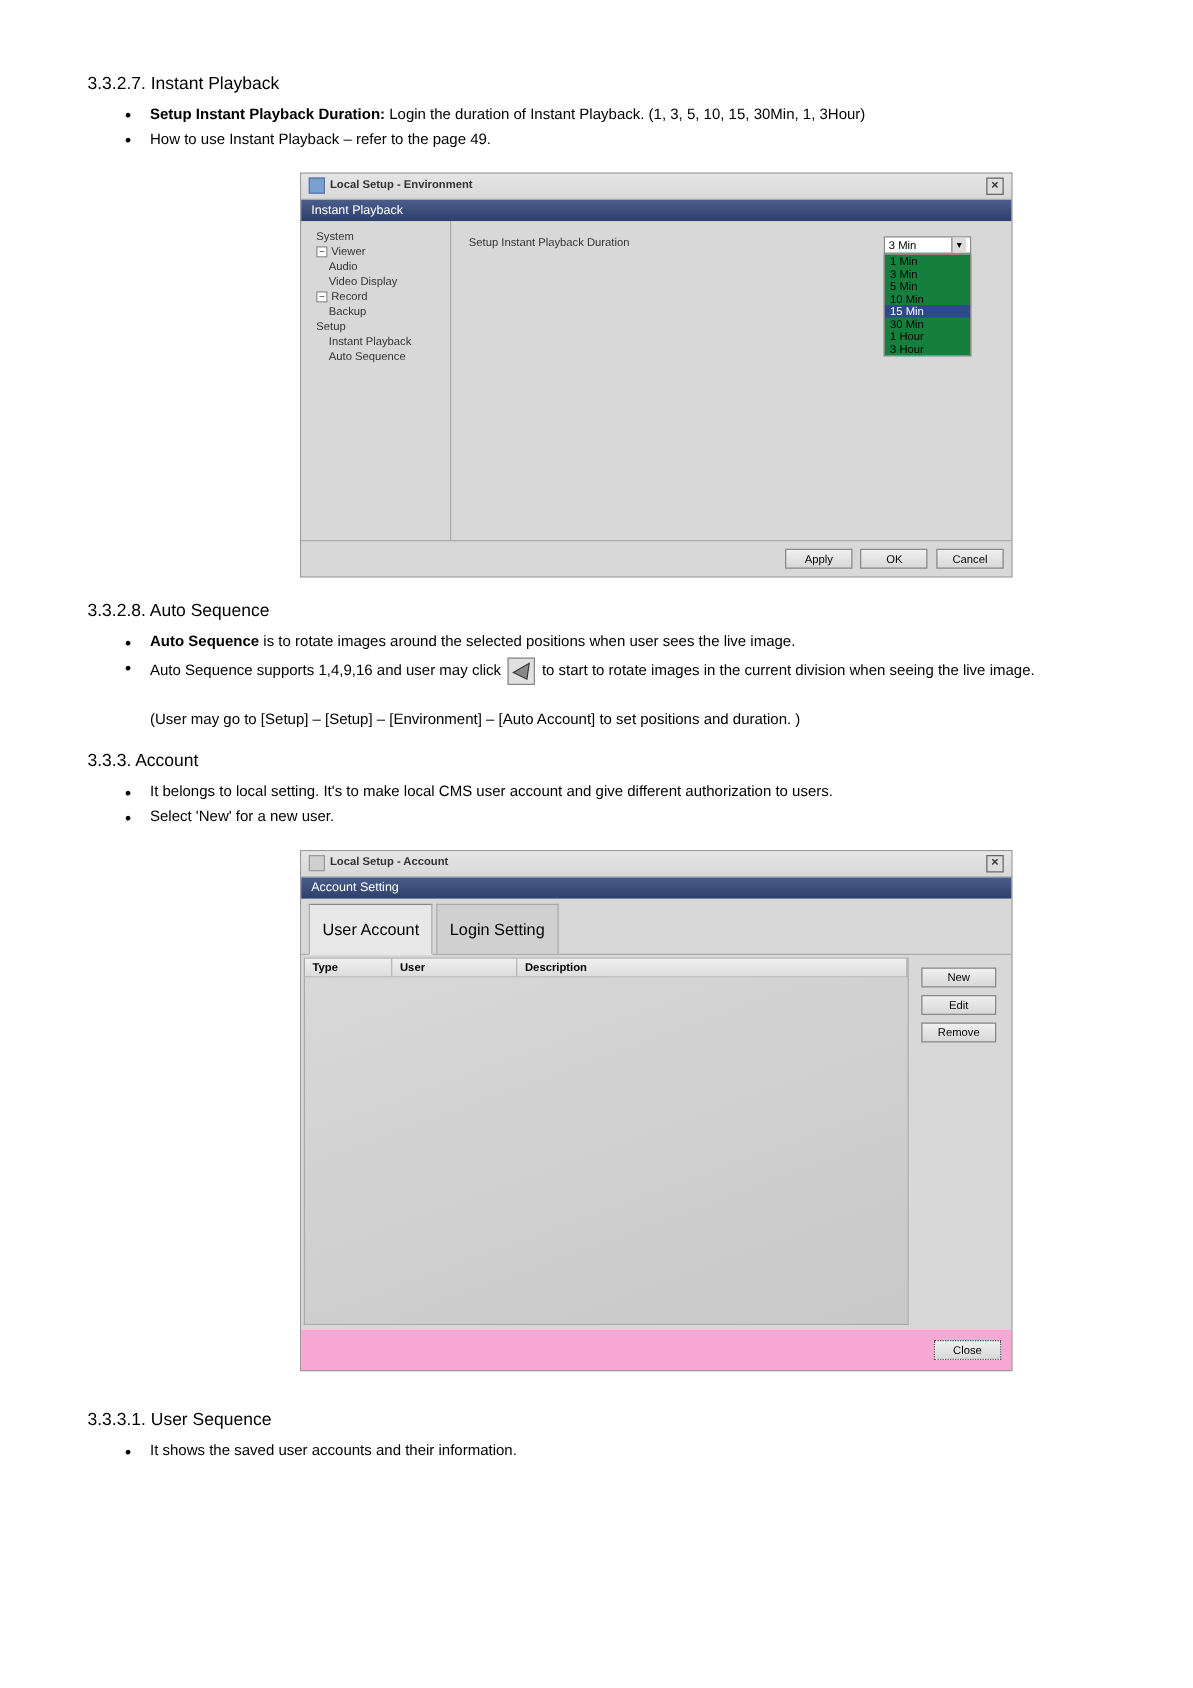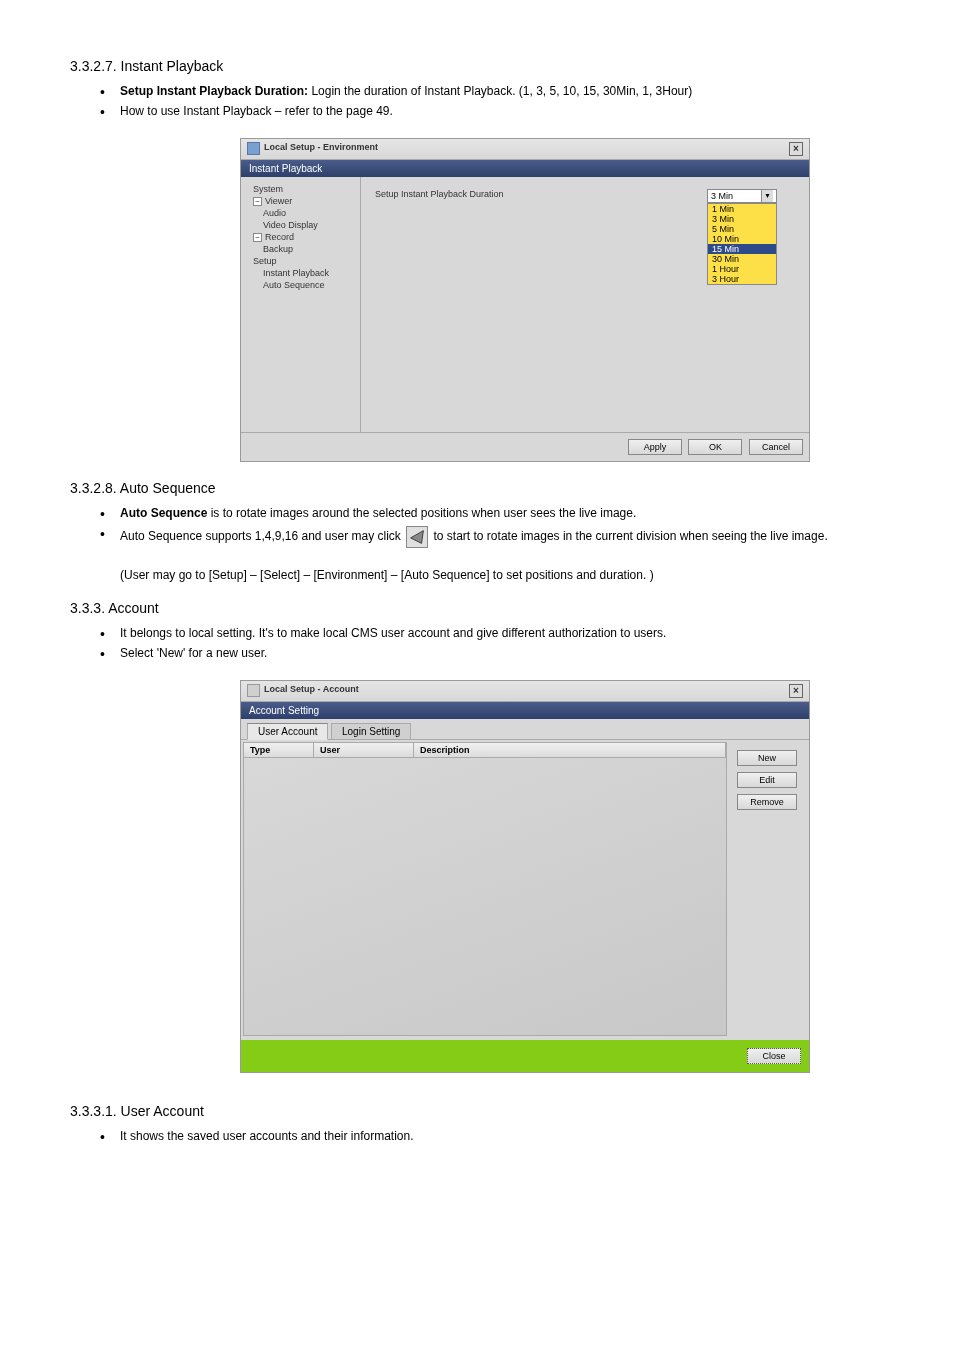--- a/index.html
+++ b/index.html
@@ -115,21 +115,21 @@
     padding: 0 3px;
     font-size: 9px;
   }
   .dd-arrow {
     width: 12px; height: 12px; border-left:1px solid #888;
     background: #ddd; text-align:center; line-height:11px;
     font-size:8px; margin-left:auto;
   }
   .dd-list {
     border: 1px solid #888;
-    background: #fde047;
+    background: #15803d;
     font-size: 9px;
   }
   .dd-list div { padding: 0 4px; }
   .dd-list .hl { background: #2d4a8a; color: #fff; }
   .dialog-footer {
     padding: 6px;
     text-align: right;
     border-top: 1px solid #aaa;
     background: #d8d8d8;
   }
@@ -154,23 +154,23 @@
   }
   .tabs-row {
     background: #d8d8d8;
     padding: 4px 0 0 6px;
     border-bottom: 1px solid #aaa;
   }
   .tab {
     display: inline-block;
     border: 1px solid #aaa;
     border-bottom: none;
-    padding: 2px 10px;
+    padding: 12px 10px;
     background: #d0d0d0;
-    font-size: 10px;
+    font-size: 13px;
     position: relative;
   }
   .tab.active { background: #e8e8e8; border-bottom: 1px solid #e8e8e8; margin-bottom:-1px; border-top:1px solid #888;}
   .acct-body {
     display: flex;
     background: #d8d8d8;
     height: 300px;
     padding: 0;
   }
   .acct-table {
@@ -199,21 +199,21 @@
     border-top: none;
   }
   .acct-btns {
     width: 80px;
     padding: 10px 8px;
   }
   .acct-btns .dbtn { display:block; width: 60px; margin: 0 0 6px 0; }
   .dialog2-footer {
     padding: 8px;
     text-align: right;
-    background: #84cc16;
+    background: #f9a8d4;
   }
   .dialog2-footer .dbtn { border: 1px dotted #555; }
 
 </style>
 </head>
 <body>
 
 <div class="heading">3.3.2.7. Instant Playback</div>
 <ul class="bullet-list">
   <li>
@@ -278,21 +278,21 @@
   <li>
     <span>Auto Sequence supports 1,4,9,16 and user may click </span>
     <span class="inline-icon">
       <svg viewBox="0 0 22 22">
           <path d="M4 12 L18 4 L16 18 Z" fill="#888" stroke="#333" stroke-width="1"></path>
         </svg>
     </span>
     <span> to start to rotate images in the current division when seeing the live image.</span>
   </li>
 </ul>
-<div class="indent-text">(User may go to [Setup] – [Select] – [Environment] – [Auto Sequence] to set positions and duration. )</div>
+<div class="indent-text">(User may go to [Setup] – [Setup] – [Environment] – [Auto Account] to set positions and duration. )</div>
 
 <div class="heading bold">3.3.3. Account</div>
 <ul class="bullet-list">
   <li>It belongs to local setting. It's to make local CMS user account and give different authorization to users.</li>
   <li>Select 'New' for a new user.</li>
 </ul>
 
 <div class="dialog2">
   <div class="dialog-titlebar">
     <span class="ticon" style="background:#d0d0d0;border-color:#999"></span>
@@ -317,16 +317,16 @@
       <span class="dbtn">New</span>
       <span class="dbtn">Edit</span>
       <span class="dbtn">Remove</span>
     </div>
   </div>
   <div class="dialog2-footer">
     <span class="dbtn">Close</span>
   </div>
 </div>
 
-<div class="heading">3.3.3.1. User Account</div>
+<div class="heading">3.3.3.1. User Sequence</div>
 <ul class="bullet-list">
   <li>It shows the saved user accounts and their information.</li>
 </ul>
 
 </body></html>

